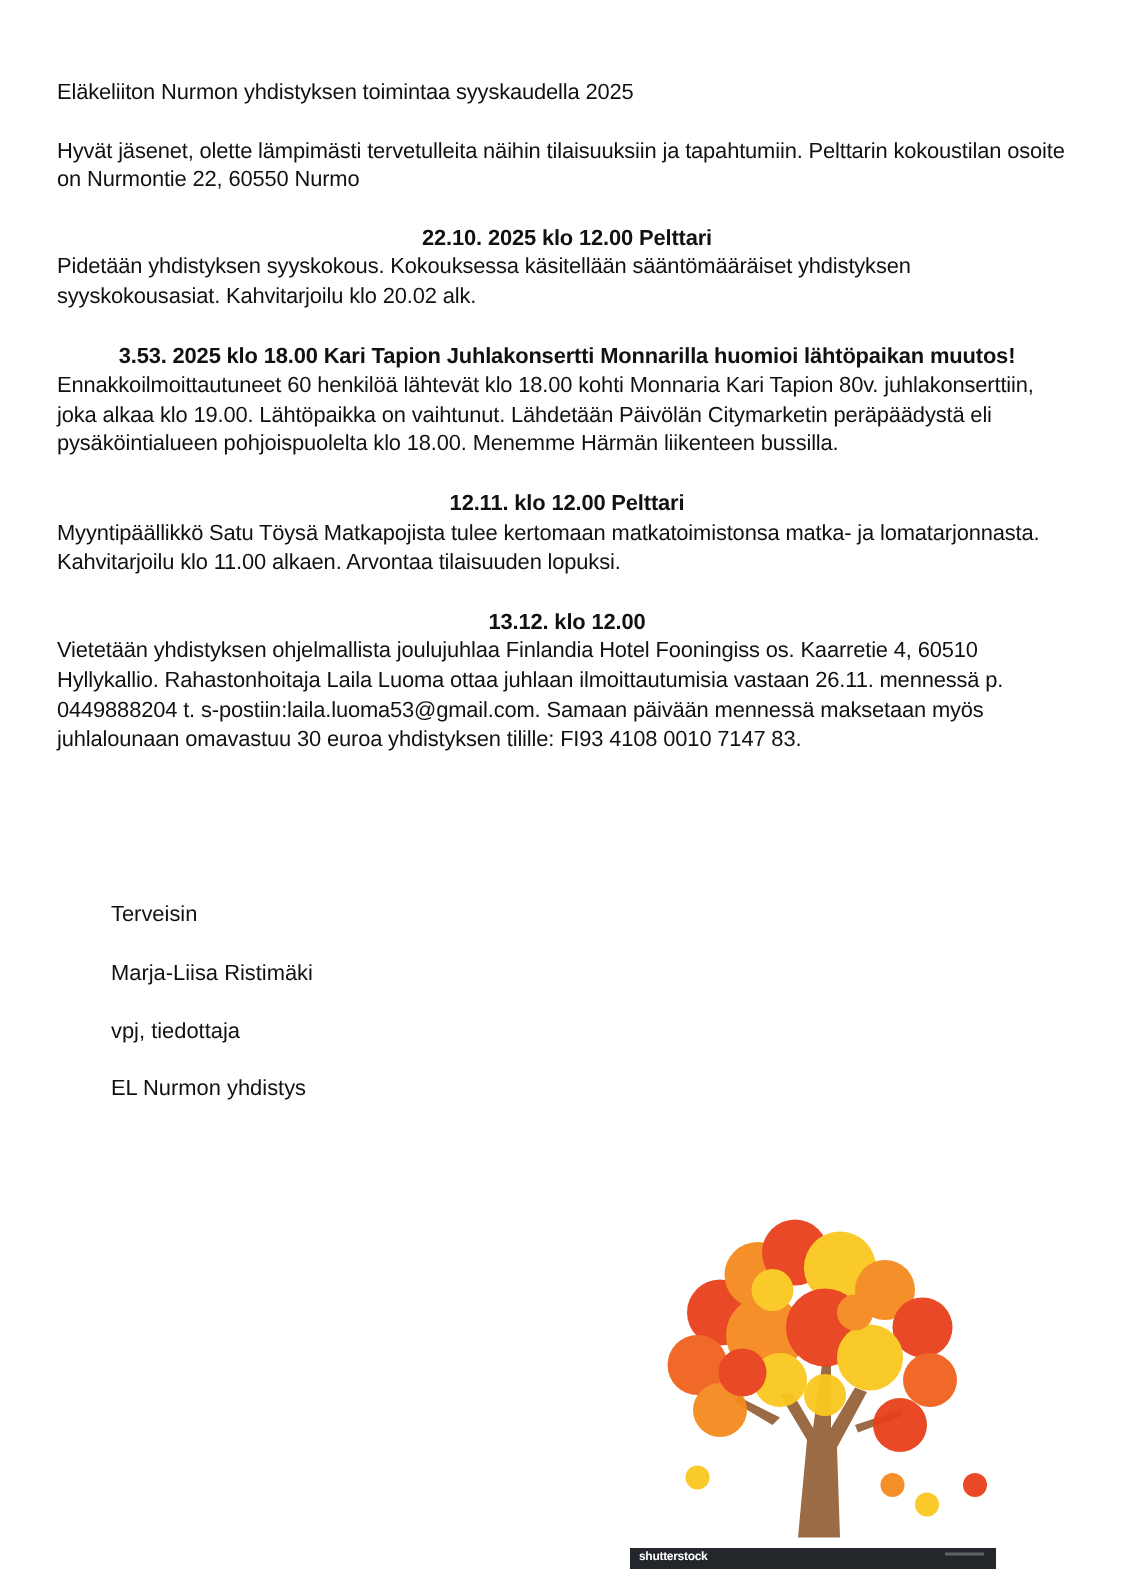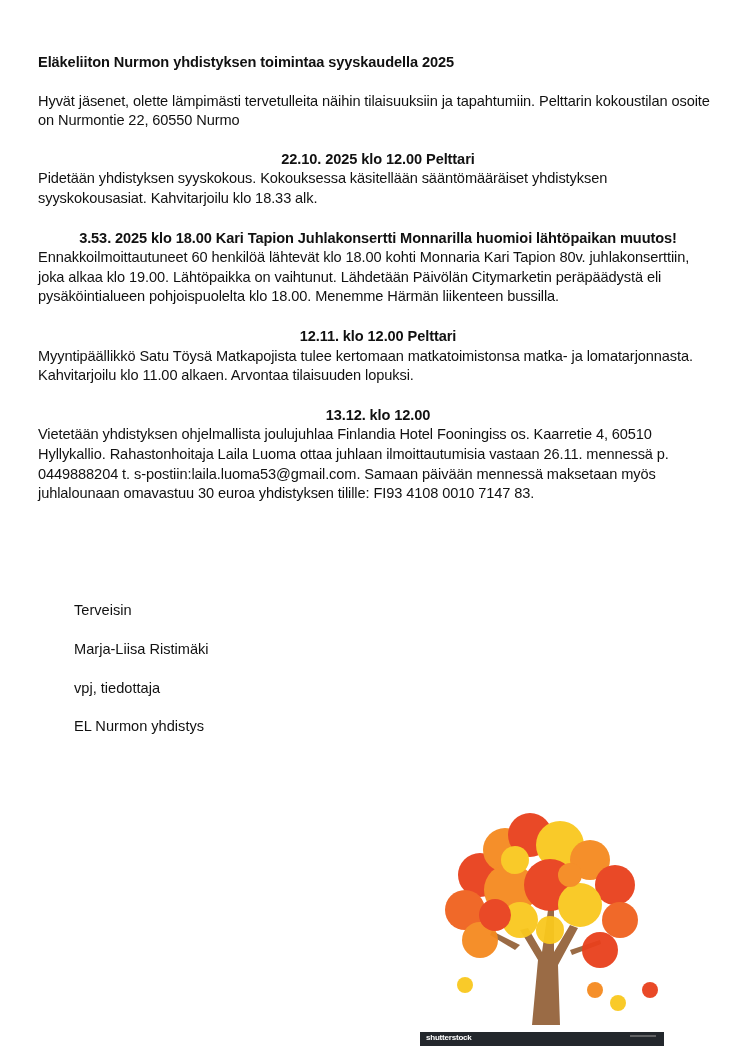--- a/index.html
+++ b/index.html
@@ -1,39 +1,39 @@
 <!DOCTYPE html>
 <html><head>
   <meta charset="utf-8">
   <style>
     html, body { margin: 0; padding: 0; background: #ffffff; }
     body { width: 750px; height: 1061px; position: relative; overflow: hidden;
       font-family: "Liberation Sans", sans-serif; color: #111; }
     .doc { position: absolute; left: 38px; top: 53px; width: 680px; font-size: 14.6px; line-height: 19.6px; letter-spacing: -0.1px; }
-    .title { font-weight: bold; margin: 0 0 19px 0; }
+    .title { font-weight: normal; margin: 0 0 19px 0; }
     .para { margin: 4px 0 19px 0; }
     .ev-head { font-weight: bold; text-align: center; }
     .ev { margin: 0 0 20px 0; }
     .closing { position: absolute; left: 38px; top: 602px; font-size: 14.6px; }
     .closing div { height: 38.8px; margin-left: 36px; }
     .tree-wrap { position: absolute; left: 420px; top: 790px; width: 245px; height: 260px; }
     .banner { position: absolute; left: 420px; top: 1032px; width: 244px; height: 14px; background: #23272c; }
     .banner .brand { position: absolute; left: 6px; top: 1px; color: #fff; font-size: 8px; font-weight: bold; letter-spacing: -0.2px; text-align: right; }
     .banner .meta { position: absolute; right: 8px; top: 3px; width: 26px; height: 8px; border-top: 2px solid #888; opacity: .6; }
   </style>
 </head>
 <body>
 
 <div class="doc">
   <div class="title">Eläkeliiton Nurmon yhdistyksen toimintaa syyskaudella 2025</div>
   <div class="para">Hyvät jäsenet, olette lämpimästi tervetulleita näihin tilaisuuksiin ja tapahtumiin. Pelttarin kokoustilan osoite on Nurmontie 22, 60550 Nurmo</div>
 
   <div class="ev">
     <div class="ev-head">22.10. 2025 klo 12.00 Pelttari</div>
-    <div>Pidetään  yhdistyksen syyskokous.  Kokouksessa käsitellään sääntömääräiset yhdistyksen syyskokousasiat.  Kahvitarjoilu klo 18.33 alk.</div>
+    <div>Pidetään  yhdistyksen syyskokous.  Kokouksessa käsitellään sääntömääräiset yhdistyksen syyskokousasiat.  Kahvitarjoilu klo 20.02 alk.</div>
   </div>
   <div class="ev">
     <div class="ev-head">3.53. 2025 klo 18.00 Kari Tapion Juhlakonsertti Monnarilla huomioi lähtöpaikan muutos!</div>
     <div>Ennakkoilmoittautuneet  60 henkilöä  lähtevät klo 18.00  kohti Monnaria Kari Tapion 80v. juhlakonserttiin, joka alkaa klo 19.00. Lähtöpaikka on vaihtunut. Lähdetään Päivölän Citymarketin peräpäädystä eli pysäköintialueen pohjoispuolelta  klo 18.00. Menemme Härmän liikenteen bussilla.</div>
   </div>
   <div class="ev">
     <div class="ev-head">12.11. klo 12.00   Pelttari</div>
     <div>Myyntipäällikkö  Satu Töysä Matkapojista tulee kertomaan matkatoimistonsa matka- ja lomatarjonnasta. Kahvitarjoilu klo 11.00 alkaen. Arvontaa tilaisuuden lopuksi.</div>
   </div>
   <div class="ev">

